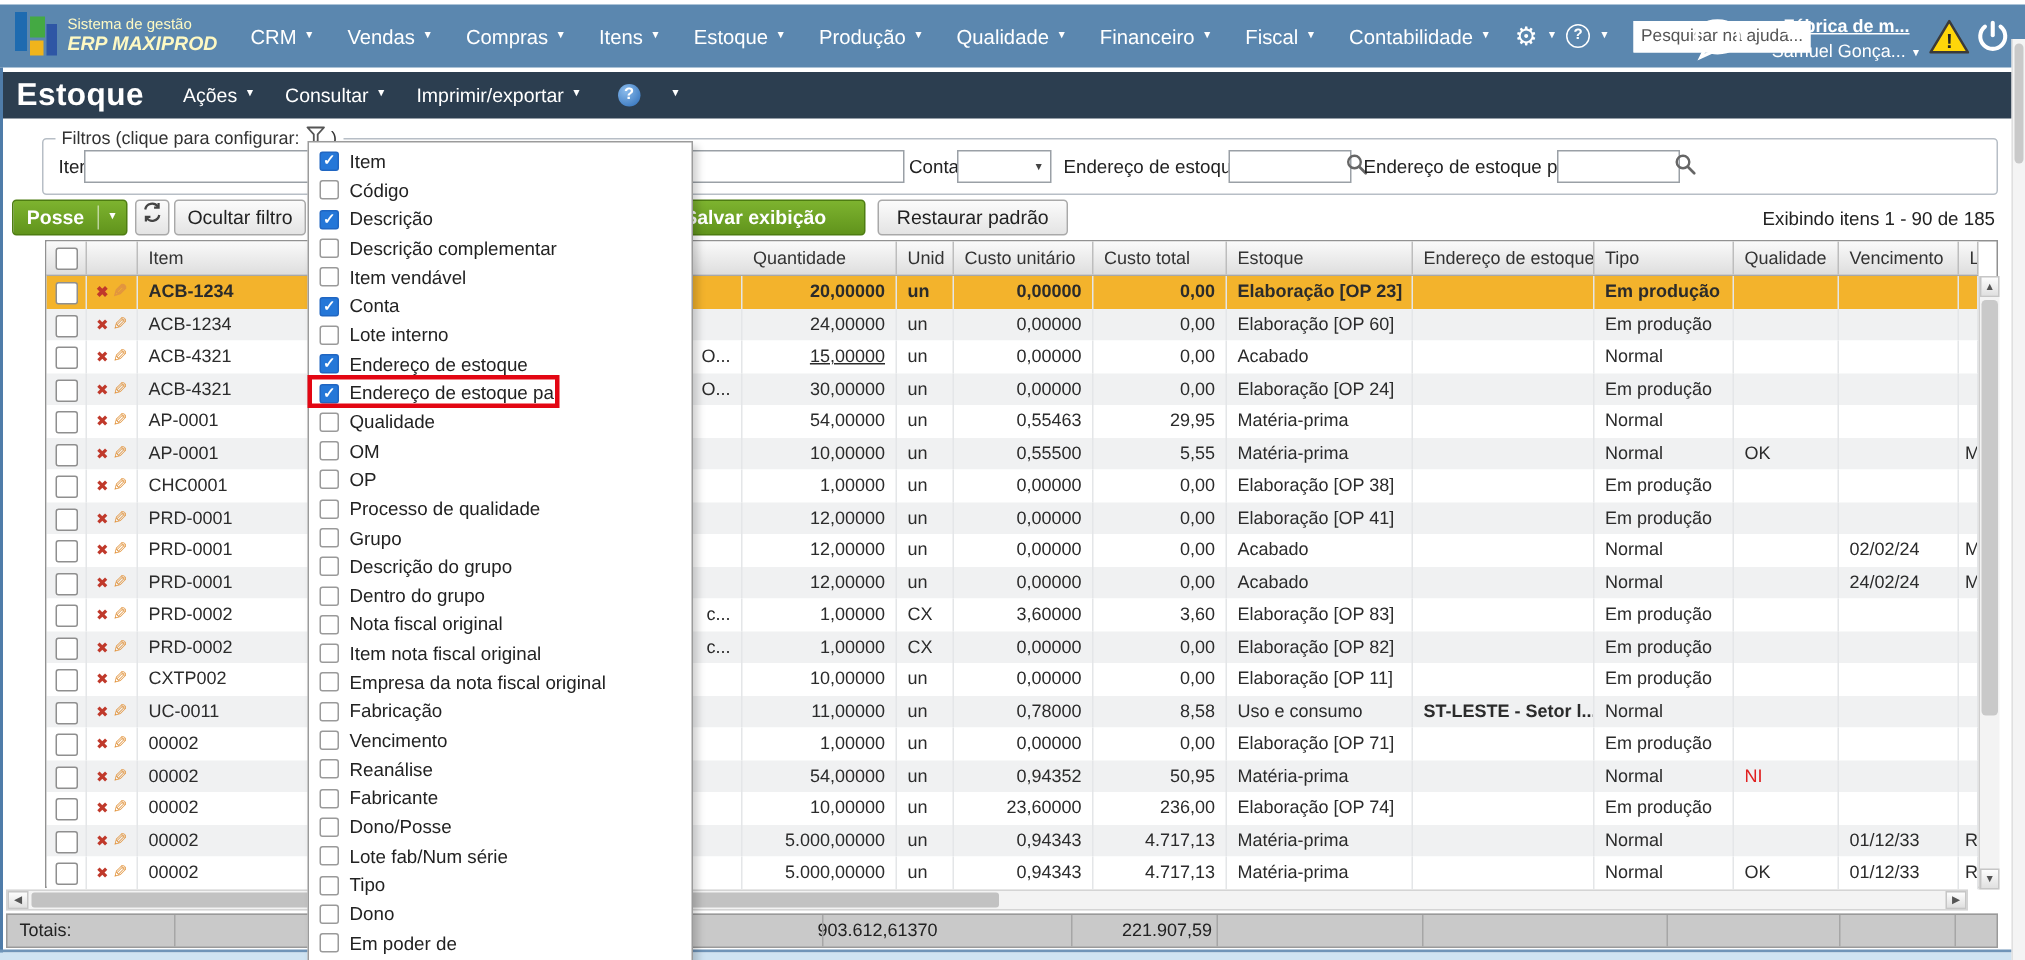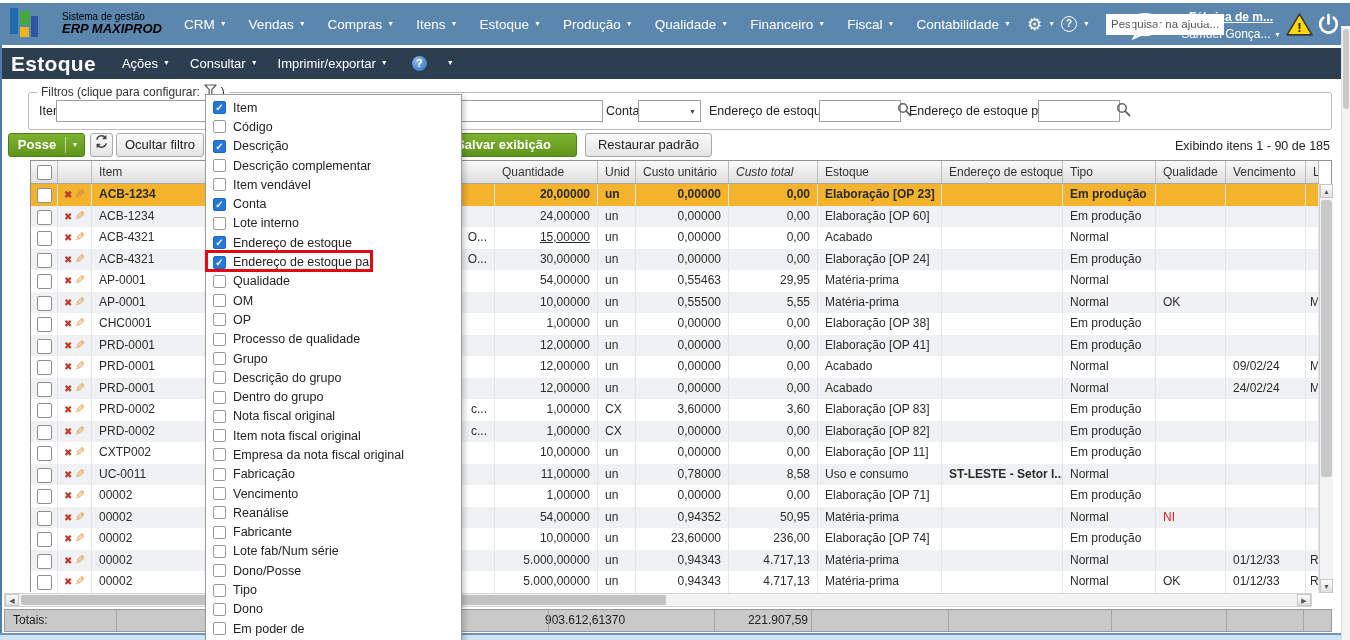--- a/index.html
+++ b/index.html
@@ -8,21 +8,21 @@
 
   
   .navbar{position:absolute;left:0;top:3px;width:1350px;height:42px;background:#5b87af;display:flex;align-items:center}
   .logo{display:flex;align-items:center;margin-left:10px;flex:none}
   .logo-mark{position:relative;width:28px;height:32px;flex:none}
   .logo-mark i{position:absolute;display:block}
   .lm1{left:0;top:3;width:8px;height:26px;background:#1e6bb0}
   .lm2{left:10px;top:3px;width:10px;height:14px;background:#44a943}
   .lm3{left:10px;top:19px;width:9px;height:10px;background:#f0b41c}
   .lm4{left:21px;top:8px;width:7px;height:21px;background:#2e56a5}
-  .logo-text{margin-left:24px;color:#000000;line-height:1.1}
+  .logo-text{margin-left:7px;color:#fef9c3;line-height:1.1}
   .logo-top{font-size:10px}
   .logo-bottom{font-size:13px;font-weight:bold;font-style:italic}
   .nav-menus{display:flex;align-items:center;margin-left:22px;gap:22px}
   .nav-item{color:#fff;font-size:13.5px;display:flex;align-items:center;gap:5px;cursor:pointer;white-space:nowrap}
   .caret{font-size:7px;color:#fff;position:relative;top:-1px}
   .nav-icons{display:flex;align-items:center;gap:6px;margin-left:16px}
   .gear{color:#fff;font-size:17px;line-height:1}
   .help-circle{width:14px;height:14px;border:1.5px solid #fff;border-radius:50%;color:#fff;font-size:10px;font-weight:bold;text-align:center;line-height:14px}
   .nav-search{margin-left:10px;width:108px;height:19px;border:1px solid #fff;background:#fff;font-size:11.5px;padding:0 4px;color:#333;font-family:"Liberation Sans",sans-serif}
   .nav-search::placeholder{color:#555}
@@ -271,21 +271,21 @@
   <div class="grid-wrap">
     <div class="g-head" id="gHead">
         <div class="h-cell" style="left: 0px; width: 27px; padding-left: 0px;">
           <div class="cbx"></div>
         </div>
         <div class="h-cell" style="left: 27px; width: 34px;"></div>
         <div class="h-cell" style="left: 61px; width: 159px;">Item</div>
         <div class="h-cell" style="left: 464px; width: 103px;">Quantidade</div>
         <div class="h-cell" style="left: 567px; width: 38px;">Unid</div>
         <div class="h-cell" style="left: 605px; width: 93px;">Custo unitário</div>
-        <div class="h-cell" style="left: 698px; width: 89px; font-style: italic;">Custo total</div>
+        <div class="h-cell" style="left: 698px; width: 89px;">Custo total</div>
         <div class="h-cell" style="left: 787px; width: 124px;">Estoque</div>
         <div class="h-cell" style="left: 911px; width: 121px;">Endereço de estoque</div>
         <div class="h-cell" style="left: 1032px; width: 93px;">Tipo</div>
         <div class="h-cell" style="left: 1125px; width: 70px;">Qualidade</div>
         <div class="h-cell" style="left: 1195px; width: 80px;">Vencimento</div>
         <div class="h-cell" style="left: 1275px; width: 13px;">Lo</div>
       </div>
     <div class="g-body" id="gBody">
         <div class="g-row sel" style="top: 0px;">
           <div class="g-cell" style="left: 0px; width: 27px; padding: 0px;">
@@ -439,21 +439,21 @@
           <div class="g-cell" style="left: 61px; width: 159px;">PRD-0001</div>
           <div class="g-cell r" style="left: 220px; width: 244px;"></div>
           <div class="g-cell r" style="left: 464px; width: 103px;">12,00000</div>
           <div class="g-cell" style="left: 567px; width: 38px;">un</div>
           <div class="g-cell r" style="left: 605px; width: 93px;">0,00000</div>
           <div class="g-cell r" style="left: 698px; width: 89px;">0,00</div>
           <div class="g-cell" style="left: 787px; width: 124px;">Acabado</div>
           <div class="g-cell" style="left: 911px; width: 121px;"></div>
           <div class="g-cell" style="left: 1032px; width: 93px;">Normal</div>
           <div class="g-cell" style="left: 1125px; width: 70px;"></div>
-          <div class="g-cell" style="left: 1195px; width: 80px;">09/02/24</div>
+          <div class="g-cell" style="left: 1195px; width: 80px;">02/02/24</div>
           <div class="g-cell" style="left: 1275px; width: 13px; padding: 0px 0px 0px 4px;">M</div>
         </div>
         <div class="g-row alt" style="top: 193.5px;">
           <div class="g-cell" style="left: 0px; width: 27px; padding: 0px;">
             <div class="cbx"></div>
           </div>
           <div class="g-cell" style="left: 27px; width: 34px; padding: 0px;"><span class="x-ico">✖</span><span class="p-ico">✎</span></div>
           <div class="g-cell" style="left: 61px; width: 159px;">PRD-0001</div>
           <div class="g-cell r" style="left: 220px; width: 244px;"></div>
           <div class="g-cell r" style="left: 464px; width: 103px;">12,00000</div>
@@ -746,25 +746,25 @@
       <div class="dd-item">
         <div class="dd-cb"></div>
         <span class="lb">Reanálise</span>
       </div>
       <div class="dd-item">
         <div class="dd-cb"></div>
         <span class="lb">Fabricante</span>
       </div>
       <div class="dd-item">
         <div class="dd-cb"></div>
+        <span class="lb">Dono/Posse</span>
+      </div>
+      <div class="dd-item">
+        <div class="dd-cb"></div>
         <span class="lb">Lote fab/Num série</span>
-      </div>
-      <div class="dd-item">
-        <div class="dd-cb"></div>
-        <span class="lb">Dono/Posse</span>
       </div>
       <div class="dd-item">
         <div class="dd-cb"></div>
         <span class="lb">Tipo</span>
       </div>
       <div class="dd-item">
         <div class="dd-cb"></div>
         <span class="lb">Dono</span>
       </div>
       <div class="dd-item">

